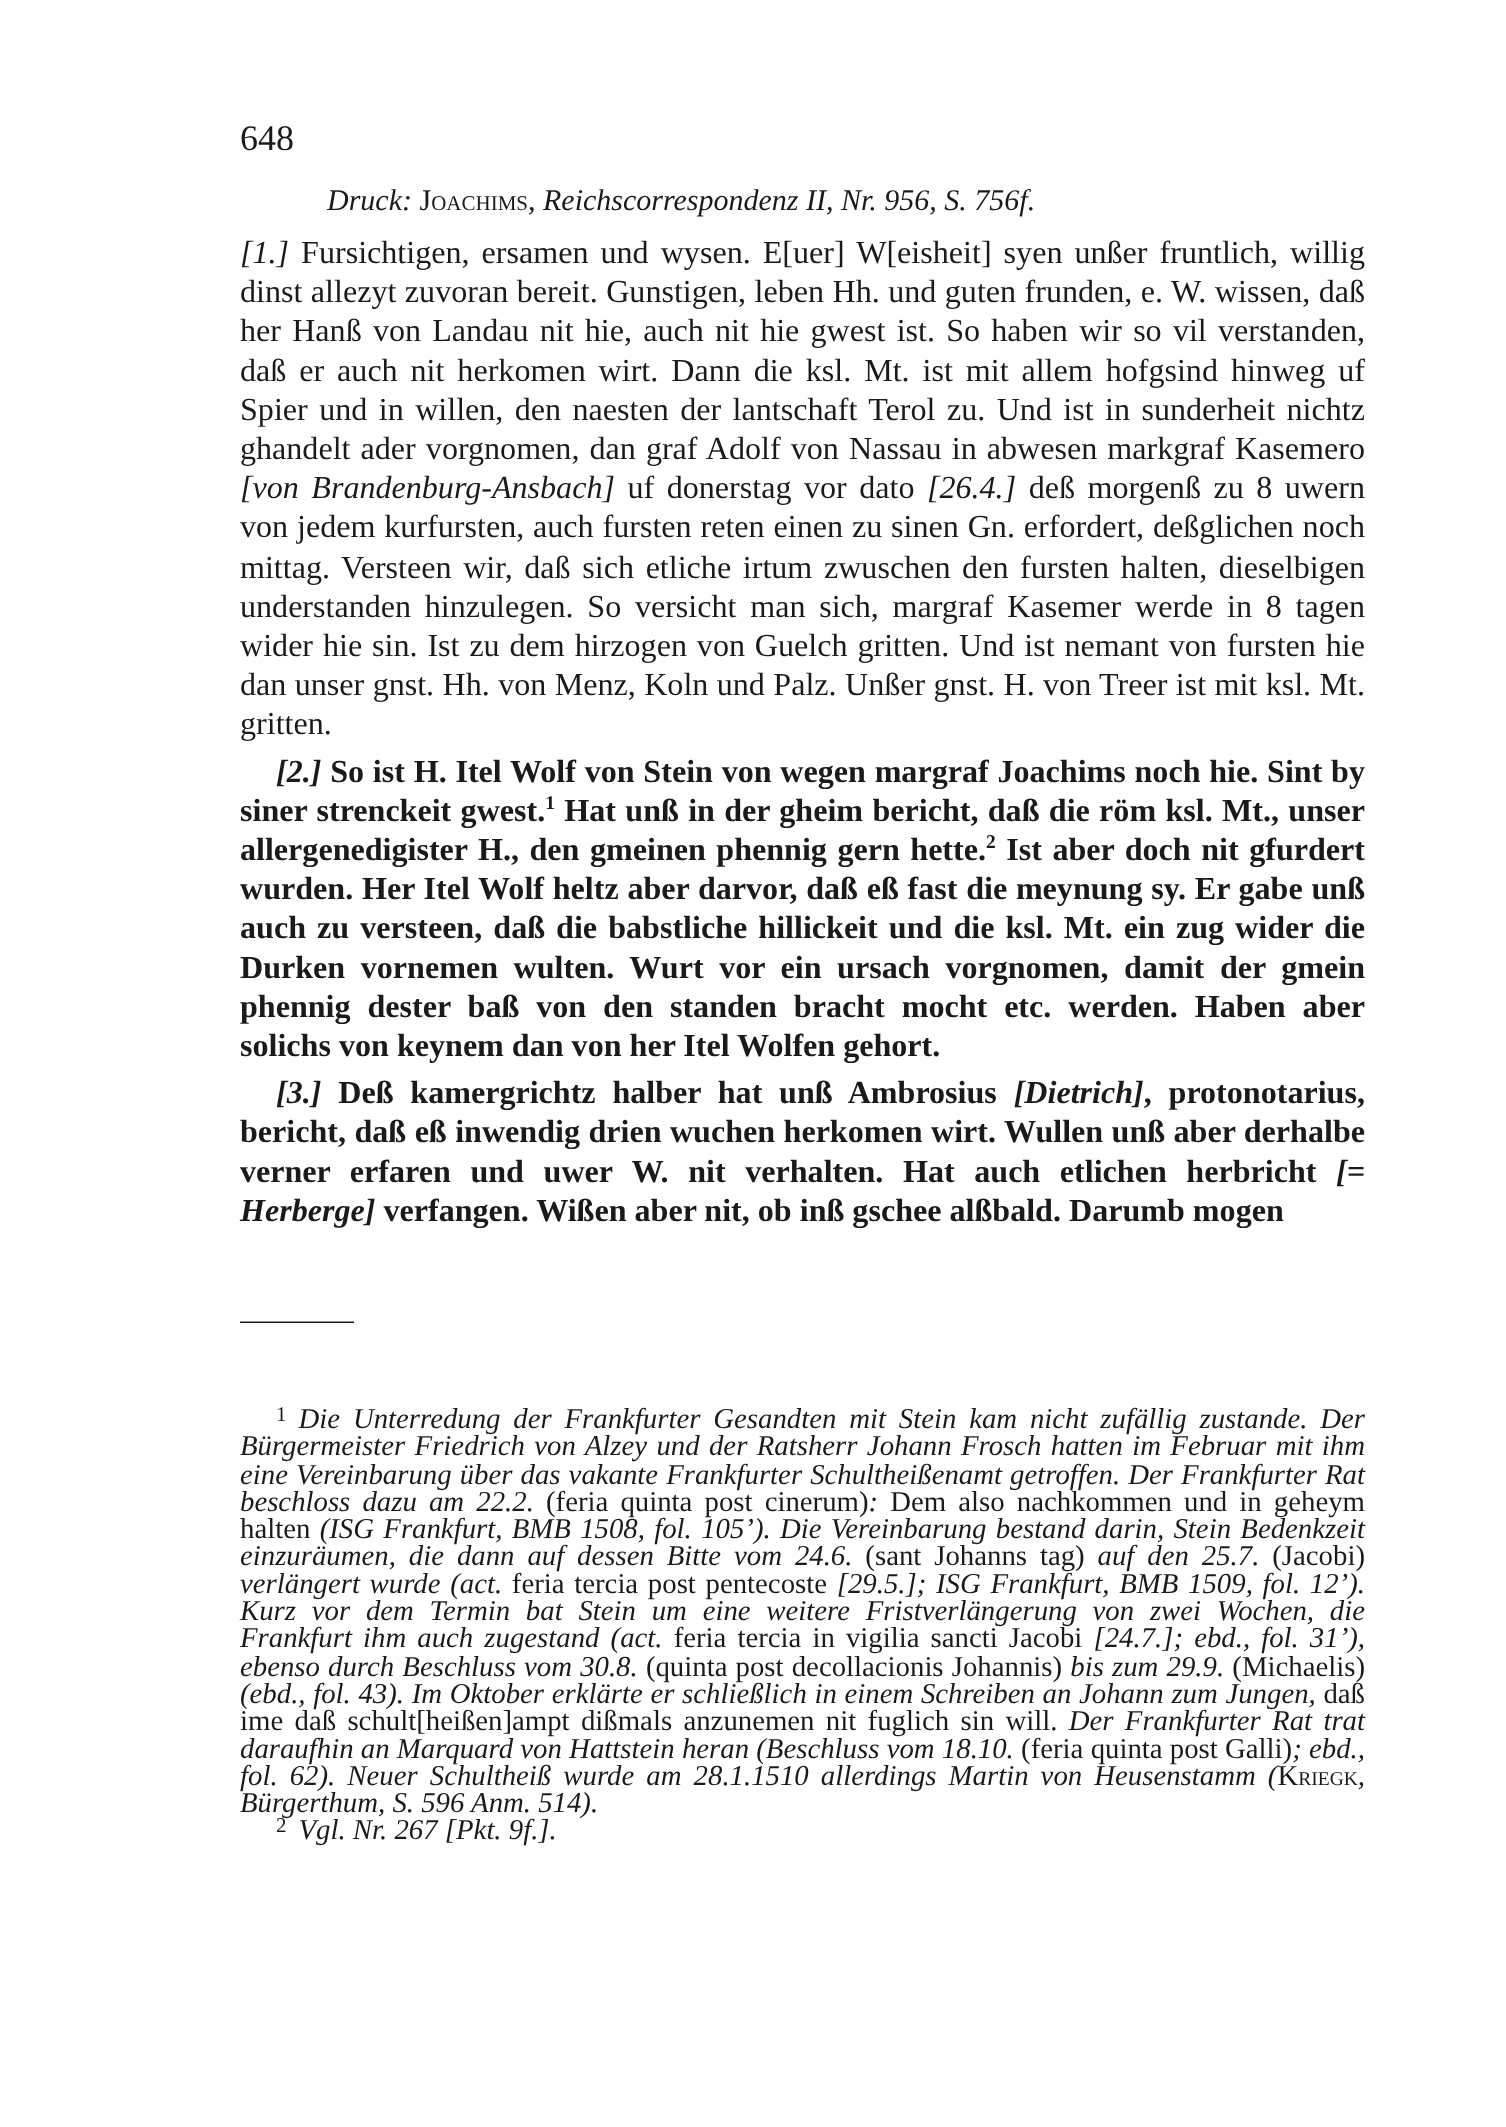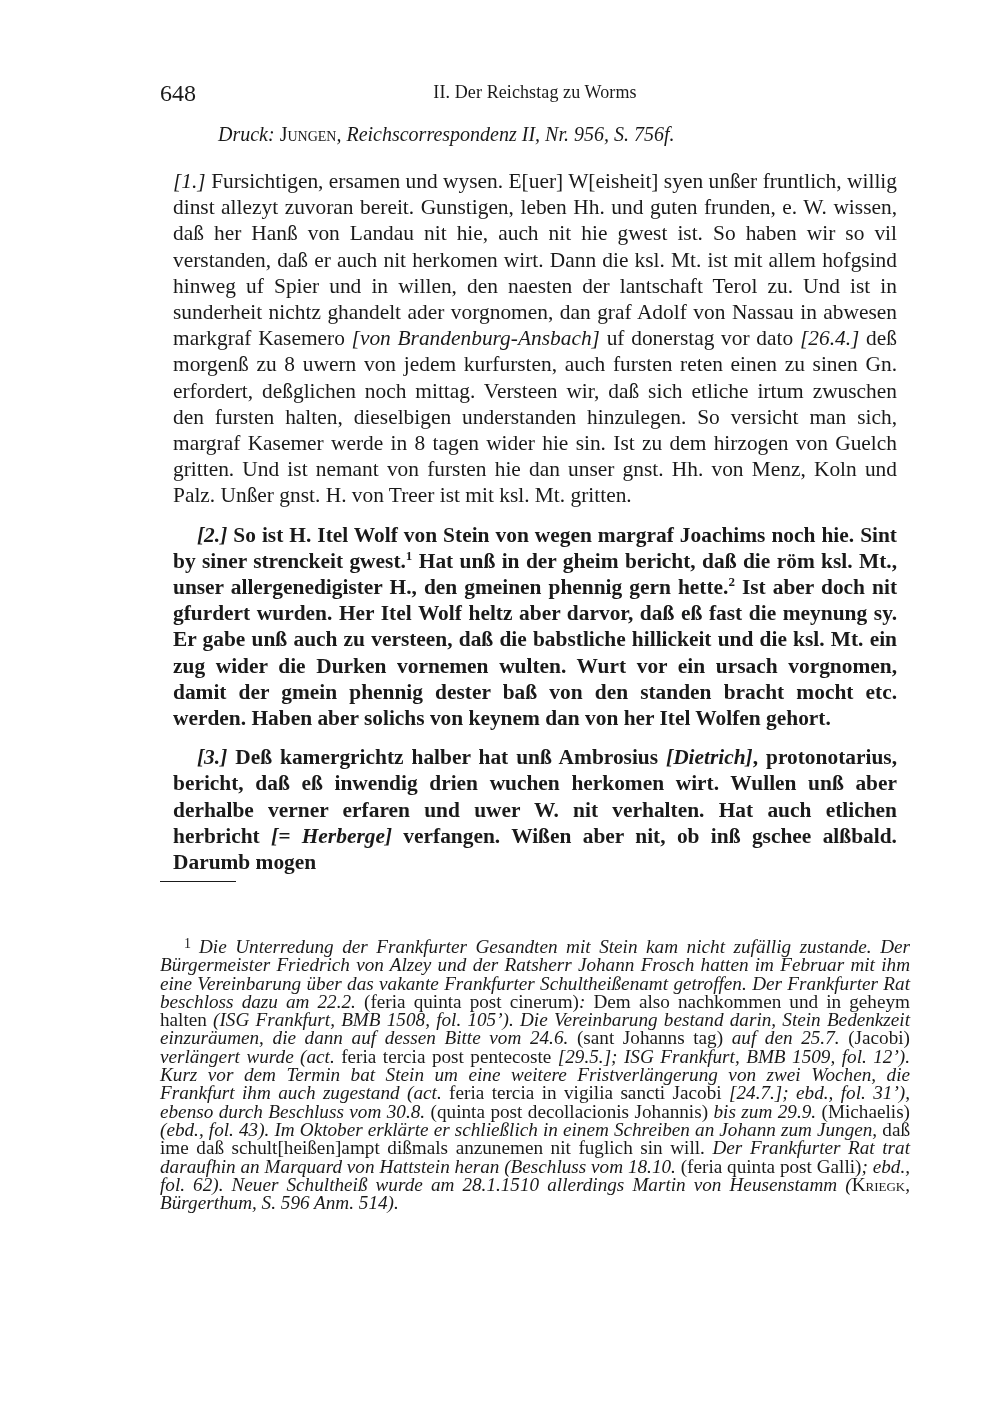--- a/index.html
+++ b/index.html
@@ -4,45 +4,45 @@
 <style>
   html, body { margin: 0; padding: 0; background: #ffffff; }
   body { width: 1004px; height: 1418px; position: relative; overflow: hidden;
          font-family: "Liberation Serif", "DejaVu Serif", serif; color: #1a1a1a; }
   .page { position: absolute; left: 160px; top: 0; width: 750px; }
   .running-head { position: absolute; top: 80px; left: 0; width: 750px; height: 26px; font-size: 20px; }
   .page-num { position: absolute; left: 0; top: 0; font-size: 24px; }
   .head-title { position: absolute; left: 0; right: 0; top: 2px; text-align: center; font-size: 18px; letter-spacing: 0.1px; }
   .druck { position: absolute; top: 123px; left: 58px; font-size: 20px; font-style: italic; white-space: nowrap; }
   .body-text { position: absolute; top: 155px; left: 0; width: 750px; font-size: 21.4px; line-height: 26.2px; text-align: justify; hyphens: none; }
-  .body-text p { margin: 13px; }
+  .body-text p { margin: 0; }
   .body-text p + p { margin-top: 5px; text-indent: 24px; font-weight: bold; }
   .it { font-style: italic; }
   .sc { font-variant: small-caps; font-style: normal; }
   sup { font-size: 13px; line-height: 0; vertical-align: 8px; }
   .fn-rule { position: absolute; top: 881px; left: 0; width: 76px; height: 1px; background: #1a1a1a; }
   .footnotes { position: absolute; top: 938px; left: 0; width: 750px; font-size: 19.2px; line-height: 18.3px; text-align: justify; }
   .footnotes p { margin: 0; text-indent: 24px; }
   .fn-mark { font-size: 14px; vertical-align: 5px; line-height: 0; margin-right: 8px; font-style: normal; }
 </style>
 </head>
 <body>
 
 <div class="page">
   <div class="running-head">
     <span class="page-num">648</span>
-    <div class="head-title">II. Der Reichstag zu Worms</div>
   </div>
 
-  <div class="druck"><span class="it">Druck: </span><span class="sc">Jungen</span><span class="it">, Reichscorrespondenz II, Nr. 956, S. 756f.</span></div>
+  <div class="druck"><span class="it">Druck: </span><span class="sc">Joachims</span><span class="it">, Reichscorrespondenz II, Nr. 956, S. 756f.</span></div>
 
   <div class="body-text">
     <p><span class="it">[1.]</span><span> Fursichtigen, ersamen und wysen. E[uer] W[eisheit] syen unßer fruntlich, willig dinst allezyt zuvoran bereit. Gunstigen, leben Hh. und guten frunden, e. W. wissen, daß her Hanß von Landau nit hie, auch nit hie gwest ist. So haben wir so vil verstanden, daß er auch nit herkomen wirt. Dann die ksl. Mt. ist mit allem hofgsind hinweg uf Spier und in willen, den naesten der lantschaft Terol zu. Und ist in sunderheit nichtz ghandelt ader vorgnomen, dan graf Adolf von Nassau in abwesen markgraf Kasemero </span><span class="it">[von Brandenburg-Ansbach]</span><span> uf donerstag vor dato </span><span class="it">[26.4.]</span><span> deß morgenß zu 8 uwern von jedem kurfursten, auch fursten reten einen zu sinen Gn. erfordert, deßglichen noch mittag. Versteen wir, daß sich etliche irtum zwuschen den fursten halten, dieselbigen understanden hinzulegen. So versicht man sich, margraf Kasemer werde in 8 tagen wider hie sin. Ist zu dem hirzogen von Guelch gritten. Und ist nemant von fursten hie dan unser gnst. Hh. von Menz, Koln und Palz. Unßer gnst. H. von Treer ist mit ksl. Mt. gritten.</span></p>
     <p><span class="it">[2.]</span><span> So ist H. Itel Wolf von Stein von wegen margraf Joachims noch hie. Sint by siner strenckeit gwest.</span><sup>1</sup><span> Hat unß in der gheim bericht, daß die röm ksl. Mt., unser allergenedigister H., den gmeinen phennig gern hette.</span><sup>2</sup><span> Ist aber doch nit gfurdert wurden. Her Itel Wolf heltz aber darvor, daß eß fast die meynung sy. Er gabe unß auch zu versteen, daß die babstliche hillickeit und die ksl. Mt. ein zug wider die Durken vornemen wulten. Wurt vor ein ursach vorgnomen, damit der gmein phennig dester baß von den standen bracht mocht etc. werden. Haben aber solichs von keynem dan von her Itel Wolfen gehort.</span></p>
     <p><span class="it">[3.]</span><span> Deß kamergrichtz halber hat unß Ambrosius </span><span class="it">[Dietrich]</span><span>, protonotarius, bericht, daß eß inwendig drien wuchen herkomen wirt. Wullen unß aber derhalbe verner erfaren und uwer W. nit verhalten. Hat auch etlichen herbricht </span><span class="it">[= Herberge]</span><span> verfangen. Wißen aber nit, ob inß gschee alßbald. Darumb mogen</span></p>
   </div>
 
   <div class="fn-rule"></div>
 
   <div class="footnotes">
     <p><span class="fn-mark">1</span><span><span class="it">Die Unterredung der Frankfurter Gesandten mit Stein kam nicht zufällig zustande. Der Bürgermeister Friedrich von Alzey und der Ratsherr Johann Frosch hatten im Februar mit ihm eine Vereinbarung über das vakante Frankfurter Schultheißenamt getroffen. Der Frankfurter Rat beschloss dazu am 22.2.</span><span> (feria quinta post cinerum)</span><span class="it">:</span><span> Dem also nachkommen und in geheym halten </span><span class="it">(ISG Frankfurt, BMB 1508, fol. 105’). Die Vereinbarung bestand darin, Stein Bedenkzeit einzuräumen, die dann auf dessen Bitte vom 24.6.</span><span> (sant Johanns tag) </span><span class="it">auf den 25.7.</span><span> (Jacobi) </span><span class="it">verlängert wurde (act.</span><span> feria tercia post pentecoste </span><span class="it">[29.5.]; ISG Frankfurt, BMB 1509, fol. 12’). Kurz vor dem Termin bat Stein um eine weitere Fristverlängerung von zwei Wochen, die Frankfurt ihm auch zugestand (act.</span><span> feria tercia in vigilia sancti Jacobi </span><span class="it">[24.7.]; ebd., fol. 31’), ebenso durch Beschluss vom 30.8.</span><span> (quinta post decollacionis Johannis) </span><span class="it">bis zum 29.9.</span><span> (Michaelis) </span><span class="it">(ebd., fol. 43). Im Oktober erklärte er schließlich in einem Schreiben an Johann zum Jungen,</span><span> daß ime daß schult[heißen]ampt dißmals anzunemen nit fuglich sin will. </span><span class="it">Der Frankfurter Rat trat daraufhin an Marquard von Hattstein heran (Beschluss vom 18.10.</span><span> (feria quinta post Galli)</span><span class="it">; ebd., fol. 62). Neuer Schultheiß wurde am 28.1.1510 allerdings Martin von Heusenstamm (</span><span class="sc">Kriegk</span><span class="it">, Bürgerthum, S. 596 Anm. 514).</span></span></p>
+    <p><span class="fn-mark">2</span><span><span class="it">Vgl. Nr. 267 [Pkt. 9f.].</span></span></p>
   </div>
 </div>
 
 </body></html>

